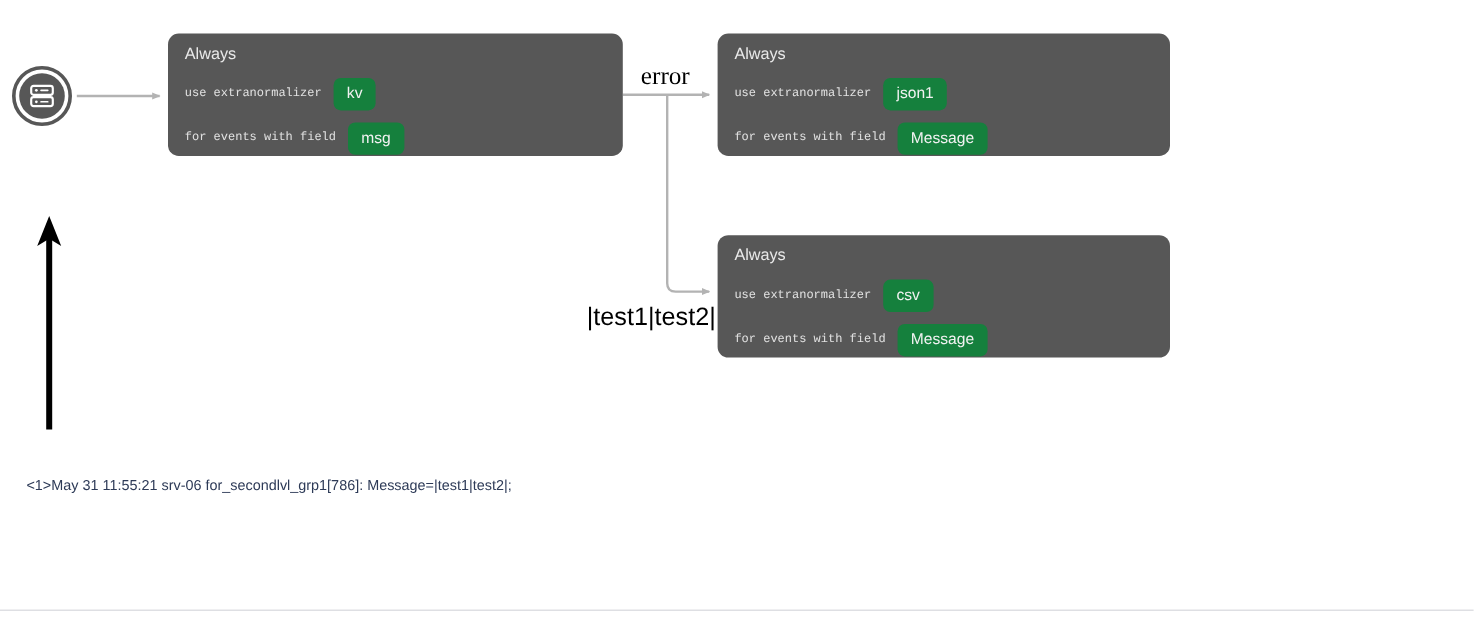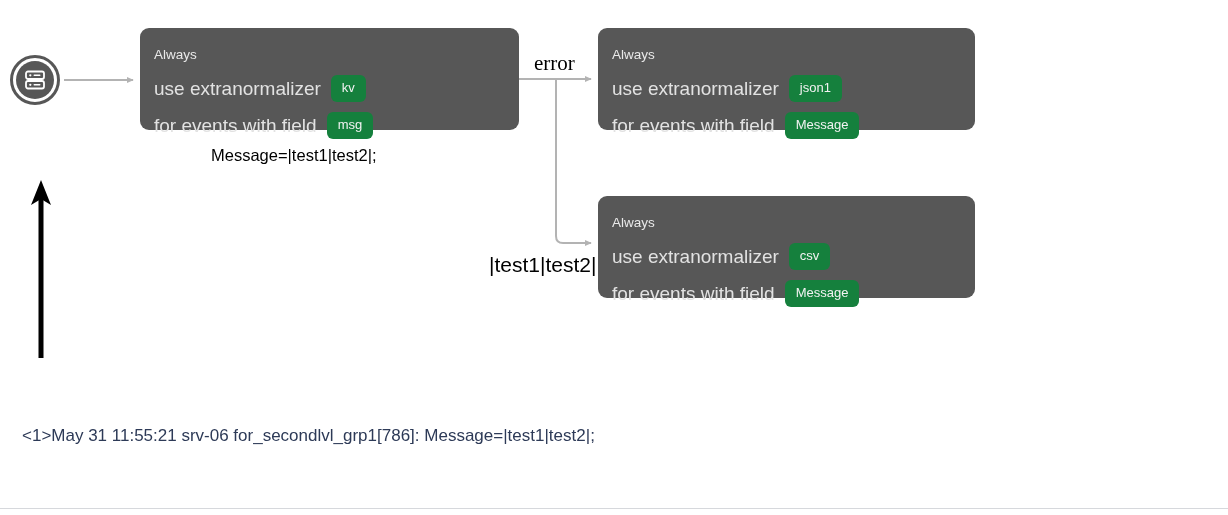--- a/index.html
+++ b/index.html
@@ -56,40 +56,41 @@
     justify-content: center;
   }
   .source-node svg { display: block; }
 
   
   .rule-node {
     position: absolute;
     background: #575757;
     border-radius: 9px;
     box-sizing: border-box;
-    padding: 18px 14px 12px 14px;
+    padding: 8px 14px 12px 14px;
   }
   .rule-node .node-title {
     color: #e9e9e9;
     font-size: 13.5px;
     line-height: 18px;
     margin-bottom: 11px;
     white-space: nowrap;
   }
   .rule-row {
     display: flex;
     align-items: center;
     margin-bottom: 10px;
     white-space: nowrap;
   }
   .rule-row:last-child { margin-bottom: 0; }
   .rule-label {
     color: #e2e2e2;
-    font-size: 19px;
+    font-size: 10px;
     line-height: 20px;
+    font-family: Liberation Mono, monospace;
   }
   .chip {
     display: inline-block;
     background: #15803d;
     color: #f2f2f2;
     font-size: 13px;
     line-height: 14px;
     padding: 6px 11px 7px 11px;
     border-radius: 6px;
     margin-left: 10px;
@@ -125,24 +126,23 @@
     font-size: 21px;
     line-height: 22px;
   }
 
   
   #log-line {
     position: absolute;
     left: 22px;
     top: 392px;
     color: #2d3a57;
-    font-size: 17px;
+    font-size: 12px;
     line-height: 24px;
     white-space: nowrap;
-    margin-top: 32px;
   }
 
   
   #bottom-divider {
     position: absolute;
     left: 0;
     top: 508px;
     width: 1228px;
     height: 1px;
     background: #d6d8dc;
@@ -216,20 +216,19 @@
     <div class="rule-row">
       <span class="rule-label">use extranormalizer</span>
       <span class="chip">csv</span>
     </div>
     <div class="rule-row">
       <span class="rule-label">for events with field</span>
       <span class="chip">Message</span>
     </div>
   </div>
 
-  <div class="free-label" id="label-msg-sample">Message=|test1|test2|;</div>
   <div class="free-label" id="label-error">error</div>
   <div class="free-label" id="label-test-sample">|test1|test2|</div>
 
   <div id="log-line">&lt;1&gt;May 31 11:55:21 srv-06 for_secondlvl_grp1[786]: Message=|test1|test2|;</div>
 
   <div id="bottom-divider"></div>
 </div>
 
 </body></html>

